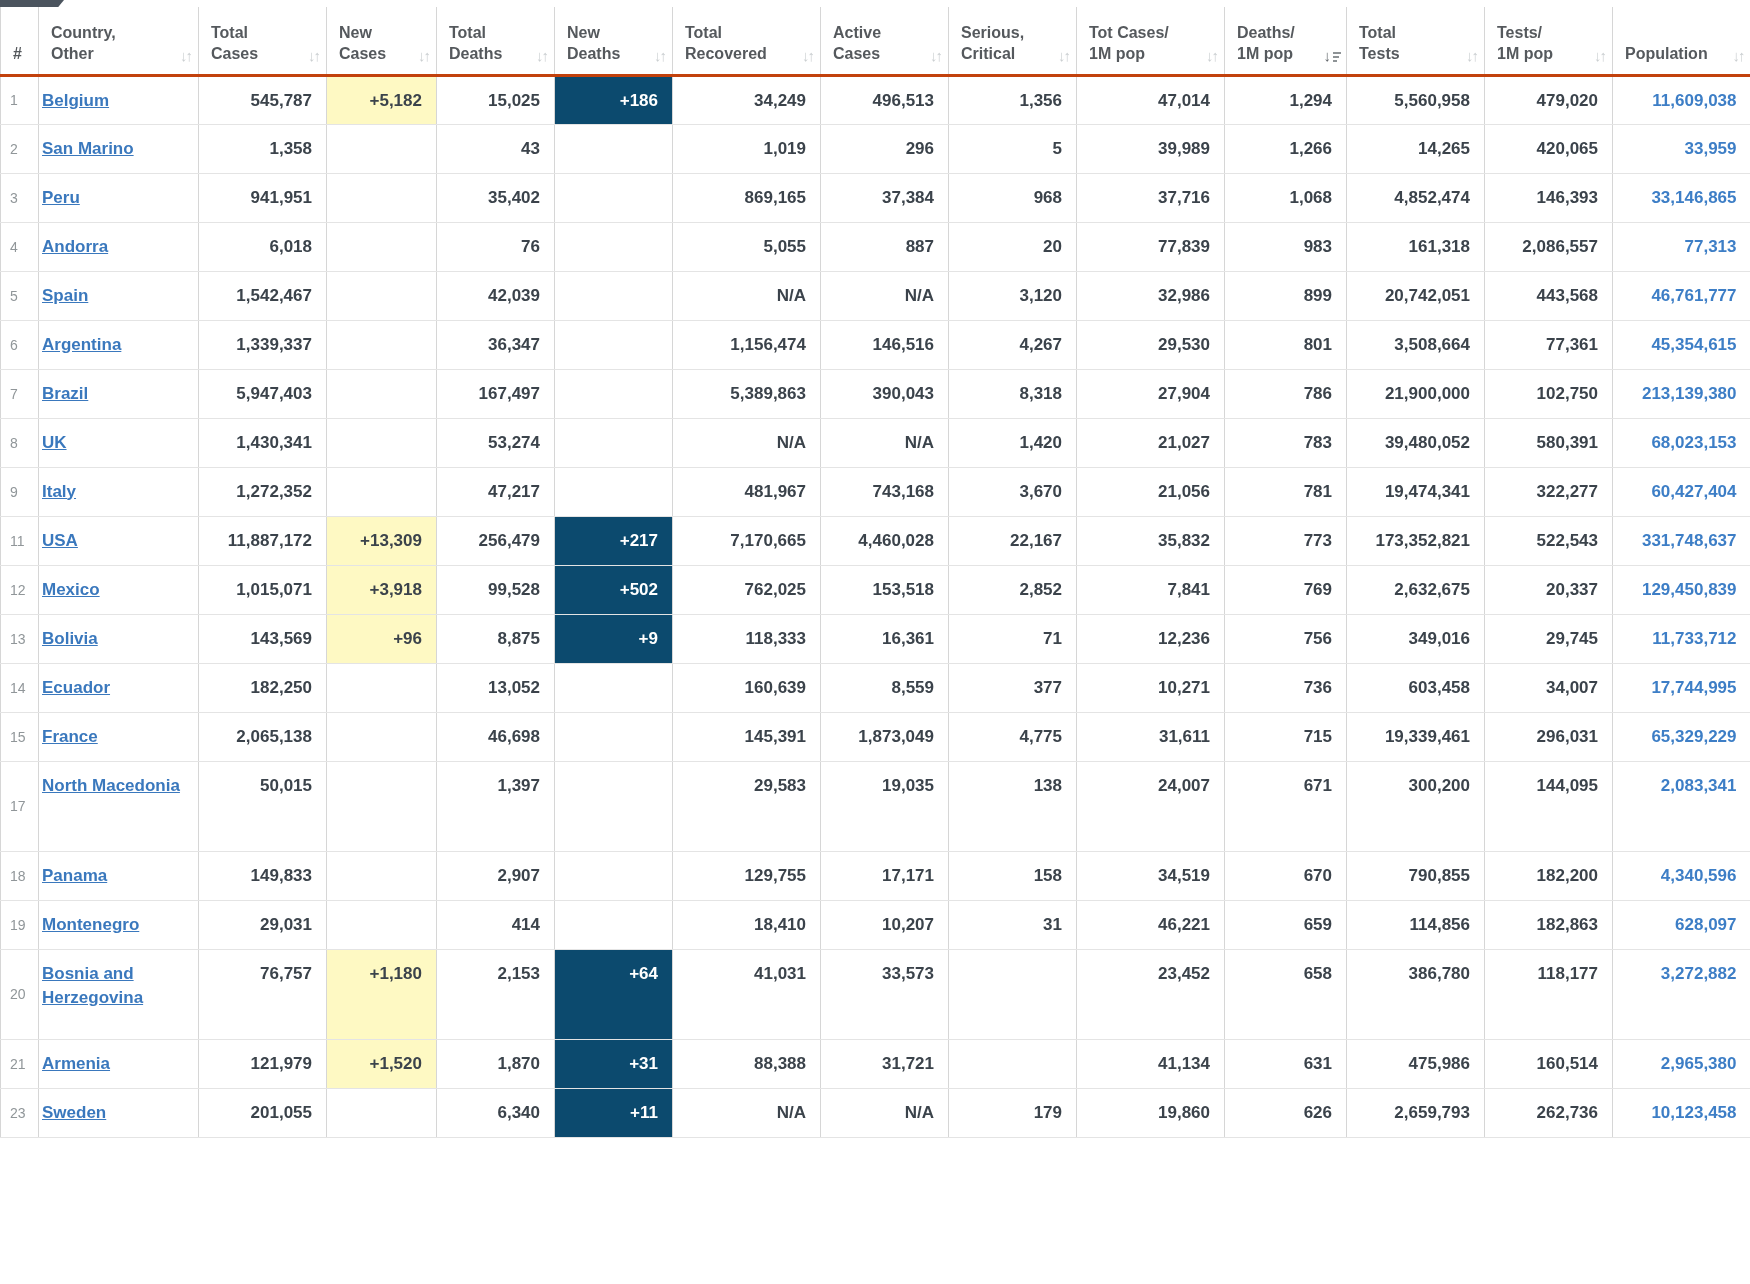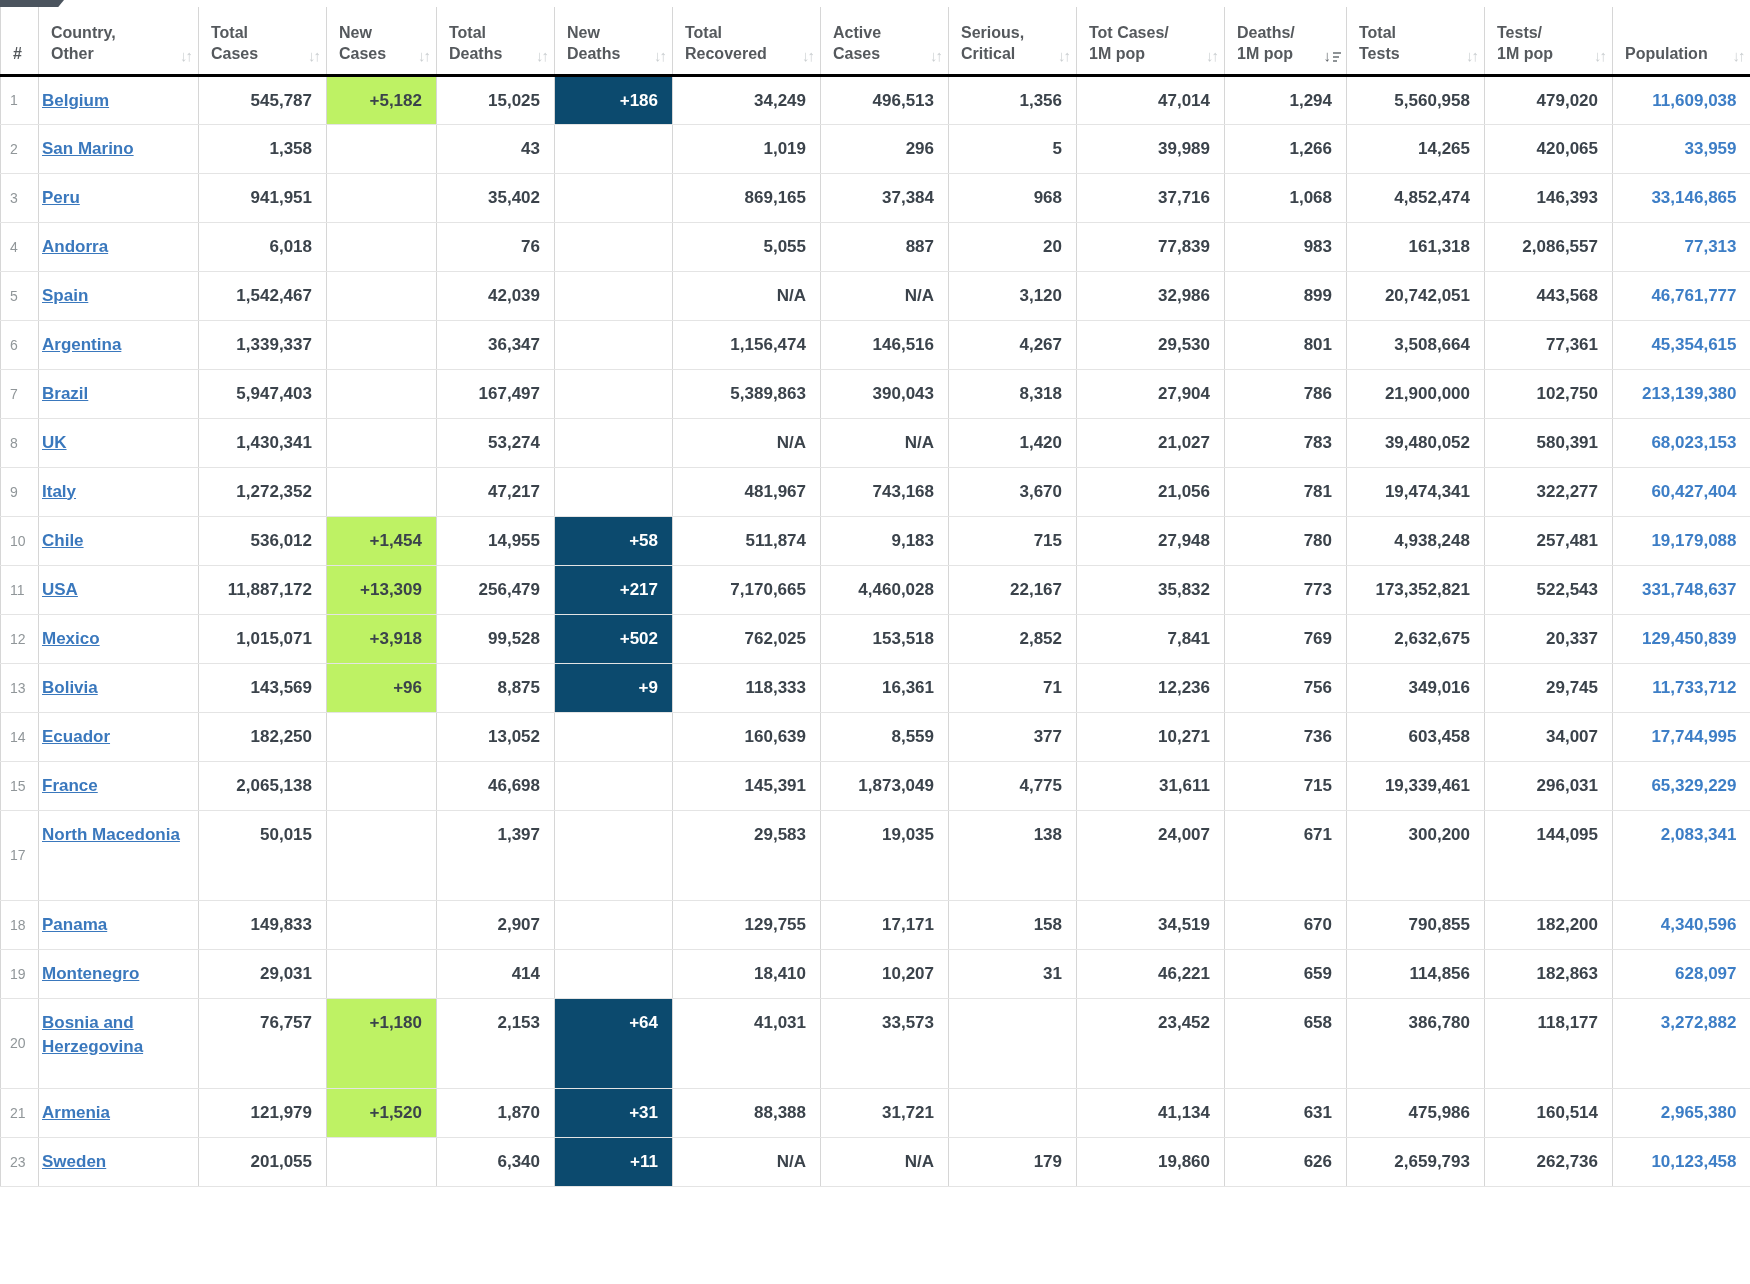--- a/index.html
+++ b/index.html
@@ -7,40 +7,40 @@
   .tab-frag{position:absolute;top:0;left:0;width:64px;height:7px;background:#4b545e;
             clip-path:polygon(0 0,100% 0,91% 100%,0 100%);}
   .table-wrap{padding-top:7px;}
   table{border-collapse:collapse;table-layout:fixed;width:1750px;background:#fff;border-left:1px solid #d6d6d6;}
   col.c-rank{width:38px}col.c-country{width:160px}col.c-total_cases{width:128px}
   col.c-new_cases{width:110px}col.c-total_deaths{width:118px}col.c-new_deaths{width:118px}
   col.c-total_recovered{width:148px}col.c-active_cases{width:128px}col.c-serious_critical{width:128px}
   col.c-cases_per_1m{width:148px}col.c-deaths_per_1m{width:122px}col.c-total_tests{width:138px}
   col.c-tests_per_1m{width:128px}col.c-population{width:138px}
   th{position:relative;height:68px;box-sizing:border-box;border-right:1px solid #d6d6d6;
-     border-bottom:3px solid #000000;background:#fff;text-align:left;vertical-align:bottom;
+     border-bottom:3px solid #c2410c;background:#fff;text-align:left;vertical-align:bottom;
      font-size:16px;font-weight:bold;color:#55595d;padding:0 6px 10px 12px;cursor:pointer;}
   th:last-child{border-right:none;}
   .th-inner{display:flex;flex-direction:column;justify-content:flex-end;line-height:21px;}
   .sort-icon{position:absolute;right:7px;bottom:11px;font-weight:normal;font-size:15px;
              color:#ccd0d2;letter-spacing:-2px;line-height:1;}
   .sort-active{position:absolute;right:5px;bottom:11px;display:flex;align-items:flex-end;gap:2px;}
   .sort-active .arrow{color:#63686c;font-size:15px;font-weight:bold;line-height:1;letter-spacing:0;}
   .bars{display:flex;flex-direction:column;gap:2px;align-items:flex-start;padding-bottom:1px;}
   .bars i{display:block;height:2px;background:#8e9396;}
   .bars i:nth-child(1){width:8px}.bars i:nth-child(2){width:6px}.bars i:nth-child(3){width:4px}
   td{box-sizing:border-box;height:49px;border-right:1px solid #d6d6d6;border-bottom:1px solid #e4e4e4;
      vertical-align:top;font-size:17px;font-weight:bold;color:#3b434b;overflow:hidden;}
   td:last-child{border-right:none;}
   tr.tall td{height:90px;margin-top:20px;}
   td.idx{vertical-align:middle;font-size:14px;font-weight:normal;color:#909699;padding:0 0 0 9px;}
   td.country{padding:12px 6px 10px 3px;line-height:24px;}
   a.country-link{color:#3a78bd;font-weight:bold;text-decoration:underline;cursor:pointer;}
   td.num{text-align:right;padding:14px 14px 0 4px;line-height:20px;}
-  td.hl-yellow{background:#bef264;}
+  td.hl-yellow{background:#fef9c3;}
   td.hl-red{background:#0c4a6e;color:#fff;}
   td.pop{color:#3d7ec6;}
 </style>
 </head>
 <body>
 
 <div class="tab-frag"></div>
 
 <div class="table-wrap">
   <table>
@@ -305,36 +305,20 @@
           <td class="num">481,967</td>
           <td class="num">743,168</td>
           <td class="num">3,670</td>
           <td class="num">21,056</td>
           <td class="num">781</td>
           <td class="num">19,474,341</td>
           <td class="num">322,277</td>
           <td class="num pop">60,427,404</td>
         </tr>
         <tr>
-          <td class="idx">10</td>
-          <td class="country"><a class="country-link" href="#">Chile</a></td>
-          <td class="num">536,012</td>
-          <td class="num hl-yellow">+1,454</td>
-          <td class="num">14,955</td>
-          <td class="num hl-red">+58</td>
-          <td class="num">511,874</td>
-          <td class="num">9,183</td>
-          <td class="num">715</td>
-          <td class="num">27,948</td>
-          <td class="num">780</td>
-          <td class="num">4,938,248</td>
-          <td class="num">257,481</td>
-          <td class="num pop">19,179,088</td>
-        </tr>
-        <tr>
           <td class="idx">11</td>
           <td class="country"><a class="country-link" href="#">USA</a></td>
           <td class="num">11,887,172</td>
           <td class="num hl-yellow">+13,309</td>
           <td class="num">256,479</td>
           <td class="num hl-red">+217</td>
           <td class="num">7,170,665</td>
           <td class="num">4,460,028</td>
           <td class="num">22,167</td>
           <td class="num">35,832</td>

